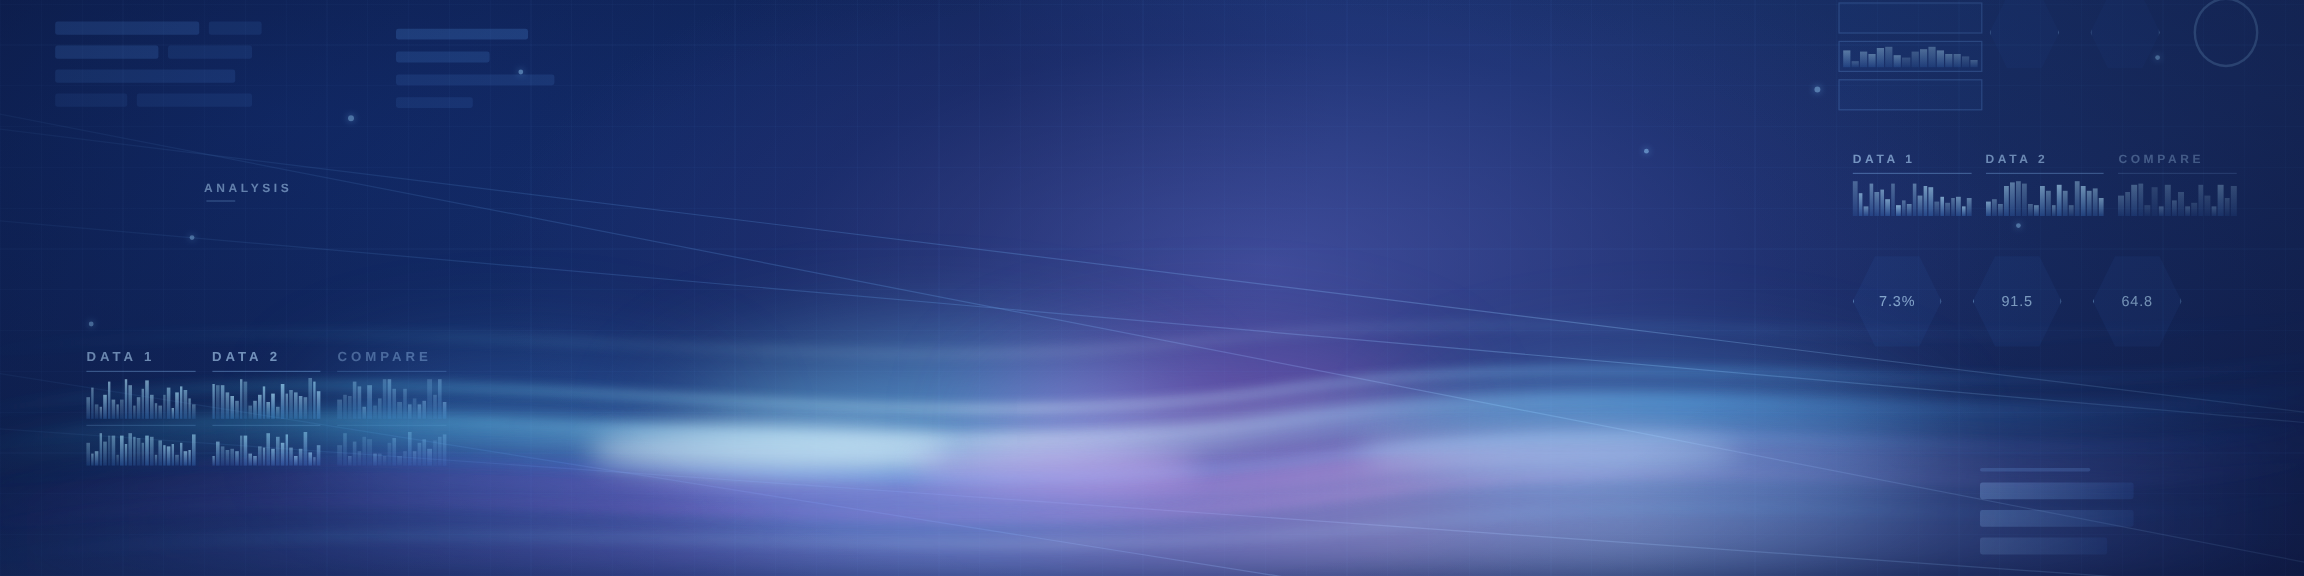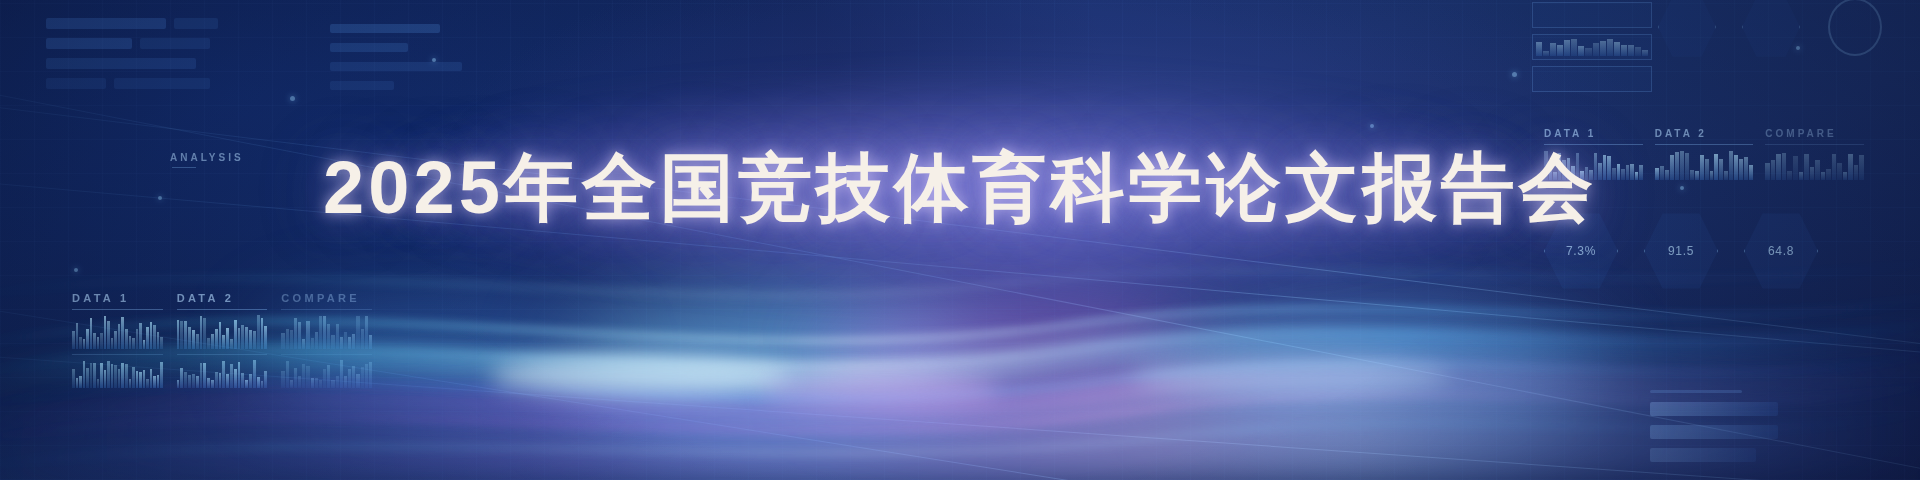--- a/index.html
+++ b/index.html
@@ -595,20 +595,16 @@
 
       <ellipse cx="640" cy="196" rx="150" ry="20" fill="#EAF9FF" opacity=".55" filter="url(#soft2)"></ellipse>
       <ellipse cx="880" cy="210" rx="120" ry="16" fill="#E6B6F5" opacity=".40" filter="url(#soft2)"></ellipse>
       <ellipse cx="1290" cy="196" rx="160" ry="18" fill="#BFE6FF" opacity=".35" filter="url(#soft2)"></ellipse>
     </svg>
   </div>
 
   <div class="vignette"></div>
 
   <div class="content">
-    <div class="title-wrap">
-      <div class="title-glow"></div>
-      <h1 class="title">2025年全国竞技体育科学论文报告会</h1>
-    </div>
 
   </div>
 
 </div>
 
 </body></html>

